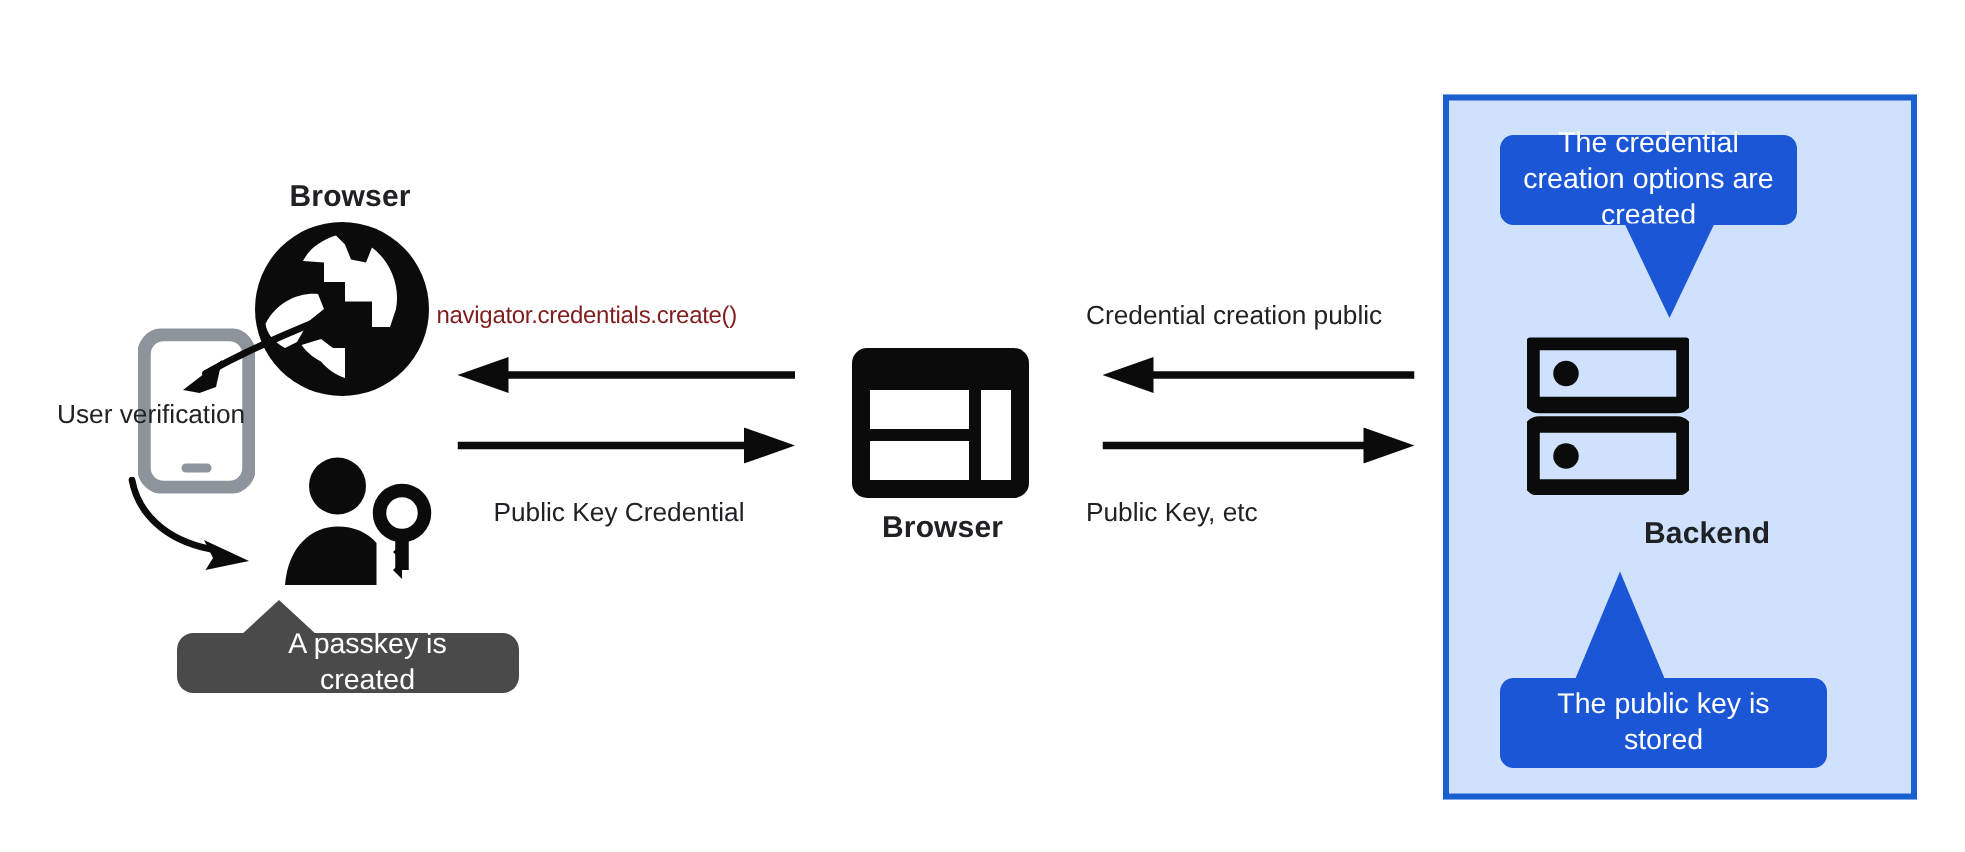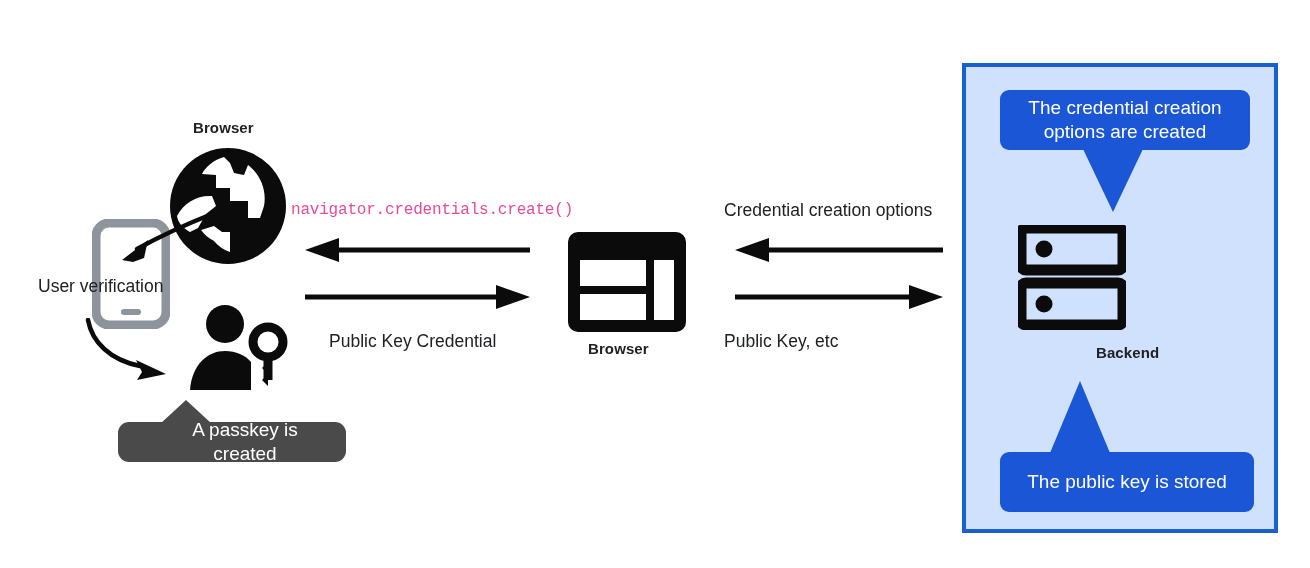--- a/index.html
+++ b/index.html
@@ -22,32 +22,32 @@
   
   .label {
     position: absolute;
     font-family: "Liberation Sans", sans-serif;
     color: #202124;
     white-space: nowrap;
     line-height: 1.2;
   }
   .label-bold {
     font-weight: bold;
-    font-size: 15px;
+    font-size: 20px;
     letter-spacing: .1px;
   }
   .label-plain {
     font-size: 17.5px;
     font-weight: 400;
   }
   .label-mono {
-    font-family: Liberation Mono, monospace;
+    font-family: Liberation Sans, sans-serif;
     font-size: 16px;
     letter-spacing: -0.2px;
-    color: #ec4899;
+    color: #7f1d1d;
   }
 
   
   .arrow { position: absolute; }
   .arrow svg { display: block; }
 
   
   .callout {
     position: absolute;
     box-sizing: border-box;
@@ -83,30 +83,30 @@
   .icon { position: absolute; }
   .icon svg { display: block; }
 </style>
 </head>
 <body>
 
 <div id="canvas">
 
   <div id="backend-panel"></div>
 
-  <div class="callout callout-blue" style="left:1000px; top:90px; width:250px; height:60px;">
+  <div class="callout callout-blue" style="left:1000px; top:90px; width:198px; height:60px;">
     <span>The credential creation options are created</span>
   </div>
 
   <div class="tail" style="left:1083px; top:149px;
               border-left:30px solid transparent;
               border-right:30px solid transparent;
               border-top:63px solid #1a56d6;"></div>
 
-  <div class="callout callout-blue" style="left:1000px; top:452px; width:254px; height:60px;">
+  <div class="callout callout-blue" style="left:1000px; top:452px; width:218px; height:60px;">
     <span>The public key is stored</span>
   </div>
 
   <div class="tail" style="left:1050px; top:381px;
               border-left:30px solid transparent;
               border-right:30px solid transparent;
               border-bottom:72px solid #1a56d6;"></div>
 
   <div class="icon" style="left:1018px; top:225px; width:108px; height:105px;">
     <svg width="108" height="105" viewBox="0 0 108 105">
@@ -141,21 +141,21 @@
     </svg>
   </div>
 
   <div class="arrow" style="left:100px; top:200px;">
     <svg width="120" height="80" viewBox="0 0 120 80">
       <path d="M112 14 C 92 22, 64 34, 37 49" fill="none" stroke="#0b0b0b" stroke-width="4.5" stroke-linecap="round"></path>
       <polygon points="22,60 48,40 44,58 33,62" fill="#0b0b0b"></polygon>
     </svg>
   </div>
 
-  <div class="label label-plain" style="left:38px; top:276px;">User verification</div>
+  <div class="label label-plain" style="left:38px; top:266px;">User verification</div>
 
   <div class="icon" style="left:190px; top:304px; width:98px; height:86px;">
     <svg width="98" height="86" viewBox="0 0 98 86">
       <circle cx="35" cy="20" r="19" fill="#0b0b0b"></circle>
       <path d="M0 86 C 2 60, 18 47, 35 47 C 46 47, 55 51, 61 58
                L 61 86 Z" fill="#0b0b0b"></path>
       <circle cx="78" cy="38" r="15" fill="none" stroke="#0b0b0b" stroke-width="9"></circle>
       <path d="M78 50 L 78 82 L 72 76 L 78 70 L 72 64 L 78 58 Z" fill="#0b0b0b"></path>
       <rect x="73.5" y="50" width="9" height="26" fill="#0b0b0b"></rect>
     </svg>
@@ -197,21 +197,21 @@
 
   <div class="arrow" style="left:305px; top:285px;">
     <svg width="225" height="24" viewBox="0 0 225 24">
       <line x1="0" y1="12" x2="195" y2="12" stroke="#0b0b0b" stroke-width="5"></line>
       <polygon points="225,12 191,0 191,24" fill="#0b0b0b"></polygon>
     </svg>
   </div>
 
   <div class="label label-plain" style="left:329px; top:331px;">Public Key Credential</div>
 
-  <div class="label label-plain" style="left:724px; top:200px;">Credential creation options</div>
+  <div class="label label-plain" style="left:724px; top:200px;">Credential creation public</div>
 
   <div class="arrow" style="left:735px; top:238px;">
     <svg width="208" height="24" viewBox="0 0 208 24">
       <line x1="30" y1="12" x2="208" y2="12" stroke="#0b0b0b" stroke-width="5"></line>
       <polygon points="0,12 34,0 34,24" fill="#0b0b0b"></polygon>
     </svg>
   </div>
 
   <div class="arrow" style="left:735px; top:285px;">
     <svg width="208" height="24" viewBox="0 0 208 24">

